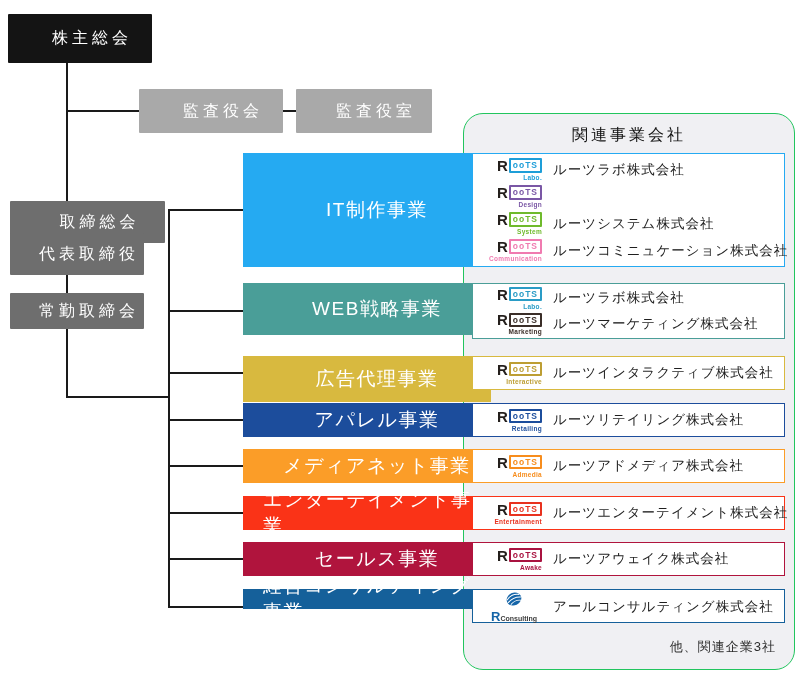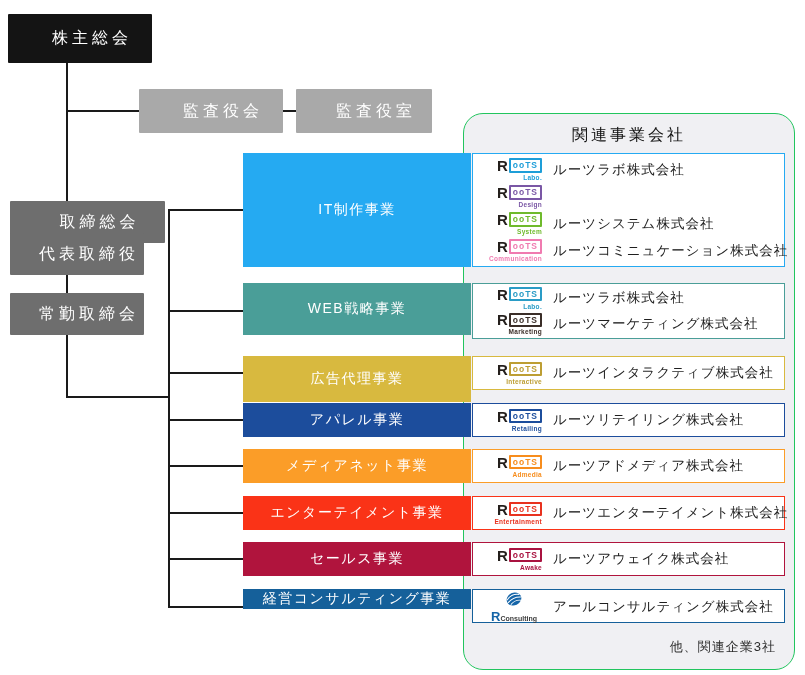--- a/index.html
+++ b/index.html
@@ -14,21 +14,21 @@
   
   .gbox{position:absolute;display:flex;align-items:center;justify-content:center;
         color:#fff;font-size:16px;letter-spacing:4px;border-radius:1px;text-indent:4px;padding-left:20px;}
   .gbox.black{background:#141414;}
   .gbox.light{background:#a9a9a9;}
   .gbox.dark{background:#6e6e6e;}
 
   
   .bar{position:absolute;left:243px;width:228px;background:var(--accent,#888);
        display:flex;align-items:center;justify-content:center;color:#fff;
-       font-size:14px;letter-spacing:1.5px;}
+       font-size:19px;letter-spacing:1.5px;padding-left:20px;}
 
   
   .panel{position:absolute;left:463px;top:113px;width:332px;height:557px;
          background:#f0f0f3;border:1px solid #22c55e;border-radius:20px;box-sizing:border-box;}
   .panel-title{position:absolute;top:11px;left:0;width:100%;text-align:center;
                color:#111;font-size:16px;letter-spacing:3px;}
   .footnote{position:absolute;right:18px;top:524px;font-size:13px;color:#2b2b2b;letter-spacing:1px;}
 
   
   .cbox{position:absolute;left:472px;width:313px;background:#fff;
@@ -70,21 +70,21 @@
   <div class="line h" style="left:168px;top:465px;width:75px;"></div>
   <div class="line h" style="left:168px;top:512px;width:75px;"></div>
   <div class="line h" style="left:168px;top:558px;width:75px;"></div>
   <div class="line h" style="left:168px;top:606px;width:75px;"></div>
 
   <div class="gbox black" style="left:8px;top:14px;width:124px;height:49px;">株主総会</div>
   <div class="gbox light" style="left:139px;top:89px;width:124px;height:44px;">監査役会</div>
   <div class="gbox light" style="left:296px;top:89px;width:116px;height:44px;">監査役室</div>
   <div class="gbox dark" style="left:10px;top:172px;width:135px;height:42px;margin-top:29px;">取締総会</div>
   <div class="gbox dark" style="left:10px;top:233px;width:114px;height:42px;">代表取締役</div>
-  <div class="gbox dark" style="left:10px;top:293px;width:114px;height:42px;">常勤取締会</div>
+  <div class="gbox dark" style="left:10px;top:293px;width:114px;height:36px;">常勤取締会</div>
 
   <div class="panel">
     <div class="panel-title">関連事業会社</div>
     <div class="footnote">他、関連企業3社</div>
   </div>
 
   <div class="bar" style="top: 153px; height: 114px; --accent: #25aaf2;">IT制作事業</div>
   <div class="bar" style="top: 283px; height: 52px; --accent: #4a9e98;">WEB戦略事業</div>
   <div class="bar" style="top: 356px; height: 46px; --accent: #d8b93f;">広告代理事業</div>
   <div class="bar" style="top: 403px; height: 34px; --accent: #1c4d9c;">アパレル事業</div>

